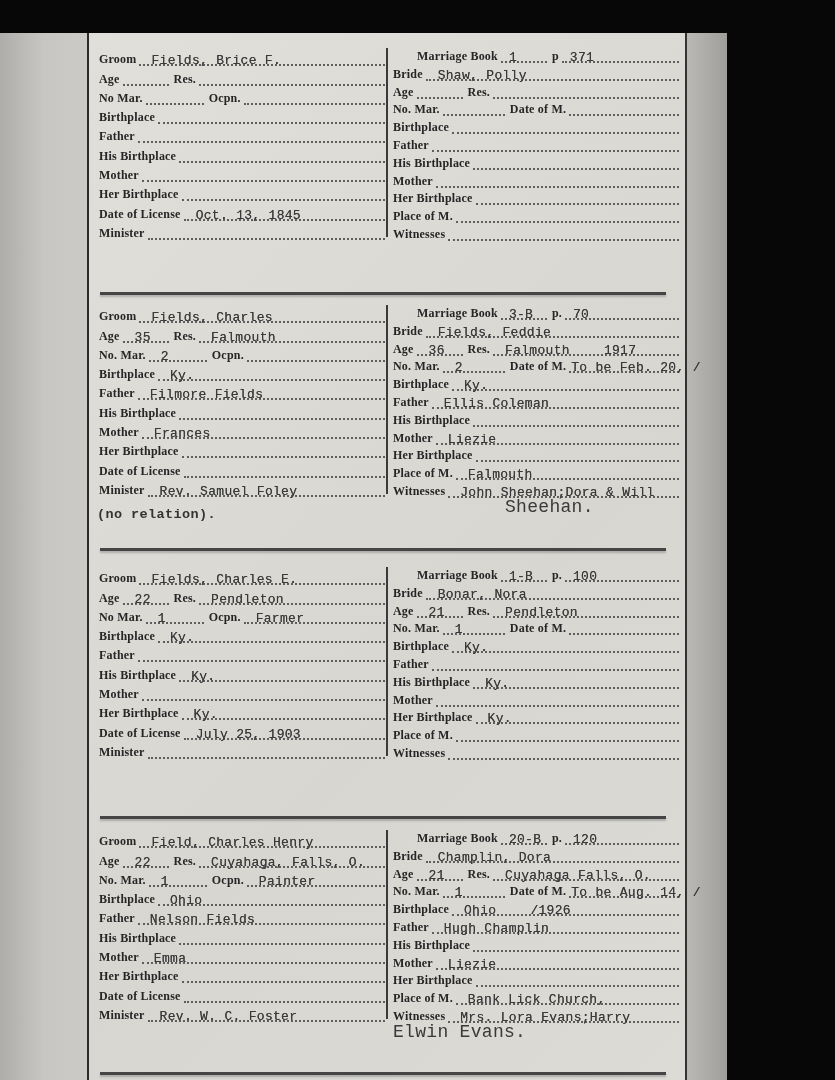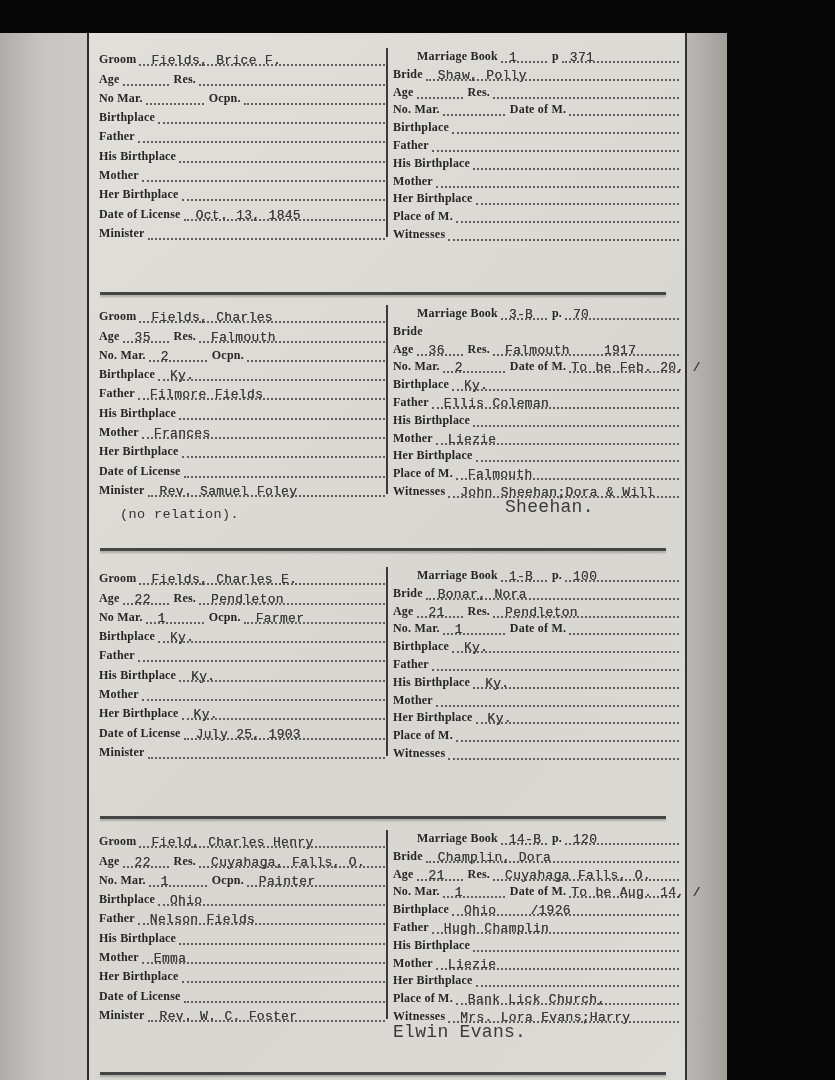--- a/index.html
+++ b/index.html
@@ -56,23 +56,23 @@
   .row.book{margin-left:24px;height:18px;}
   .row.book .fill1{flex:0 0 46px;}
   .row.book .val{left:8px;}
   .line2{
     position:relative;margin-top:-1px;
     font-family:"Liberation Mono","DejaVu Sans Mono",monospace;
     font-size:18px;color:#3a3a3a;white-space:pre;letter-spacing:.3px;
   }
   .record.r2 .line2{padding-left:112px;}
   .note{
-    position:absolute;left:31px;top:474px;
+    position:absolute;left:8px;top:474px;
     font-family:"Liberation Mono","DejaVu Sans Mono",monospace;
-    font-size:13.5px;color:#343434;letter-spacing:.4px;white-space:pre;
+    font-size:13.5px;color:#343434;letter-spacing:.4px;white-space:pre;font-weight:bold;
   }
 </style>
 </head>
 <body>
 
 <div class="stage">
   <div class="paper">
     <div class="sheet">
       <div class="records">
           <div class="record r1">
@@ -306,20 +306,23 @@
                 <span class="fill fill1">
                   <span class="val">3-B</span>
                 </span>
                 <span class="lbl lbl2">p.</span>
                 <span class="fill fill2">
                   <span class="val">70</span>
                 </span>
               </div>
               <div class="row" data-l1="Bride">
                 <span class="lbl">Bride</span>
+                <span class="fill fill1">
+                  <span class="val">Fields, Feddie</span>
+                </span>
               </div>
               <div class="row" data-l1="Age">
                 <span class="lbl">Age</span>
                 <span class="fill fill1">
                   <span class="val">36</span>
                 </span>
                 <span class="lbl lbl2">Res.</span>
                 <span class="fill fill2">
                   <span class="val">Falmouth<span class="val-extra">1917</span></span>
                 </span>
@@ -601,21 +604,21 @@
                 <span class="lbl">Minister</span>
                 <span class="fill fill1">
                   <span class="val">Rev. W. C. Foster</span>
                 </span>
               </div>
             </div>
             <div class="bcol">
               <div class="row book" data-l1="Marriage Book">
                 <span class="lbl">Marriage Book</span>
                 <span class="fill fill1">
-                  <span class="val">14-B</span>
+                  <span class="val">20-B</span>
                 </span>
                 <span class="lbl lbl2">p.</span>
                 <span class="fill fill2">
                   <span class="val">120</span>
                 </span>
               </div>
               <div class="row" data-l1="Bride">
                 <span class="lbl">Bride</span>
                 <span class="fill fill1">
                   <span class="val">Champlin, Dora</span>

